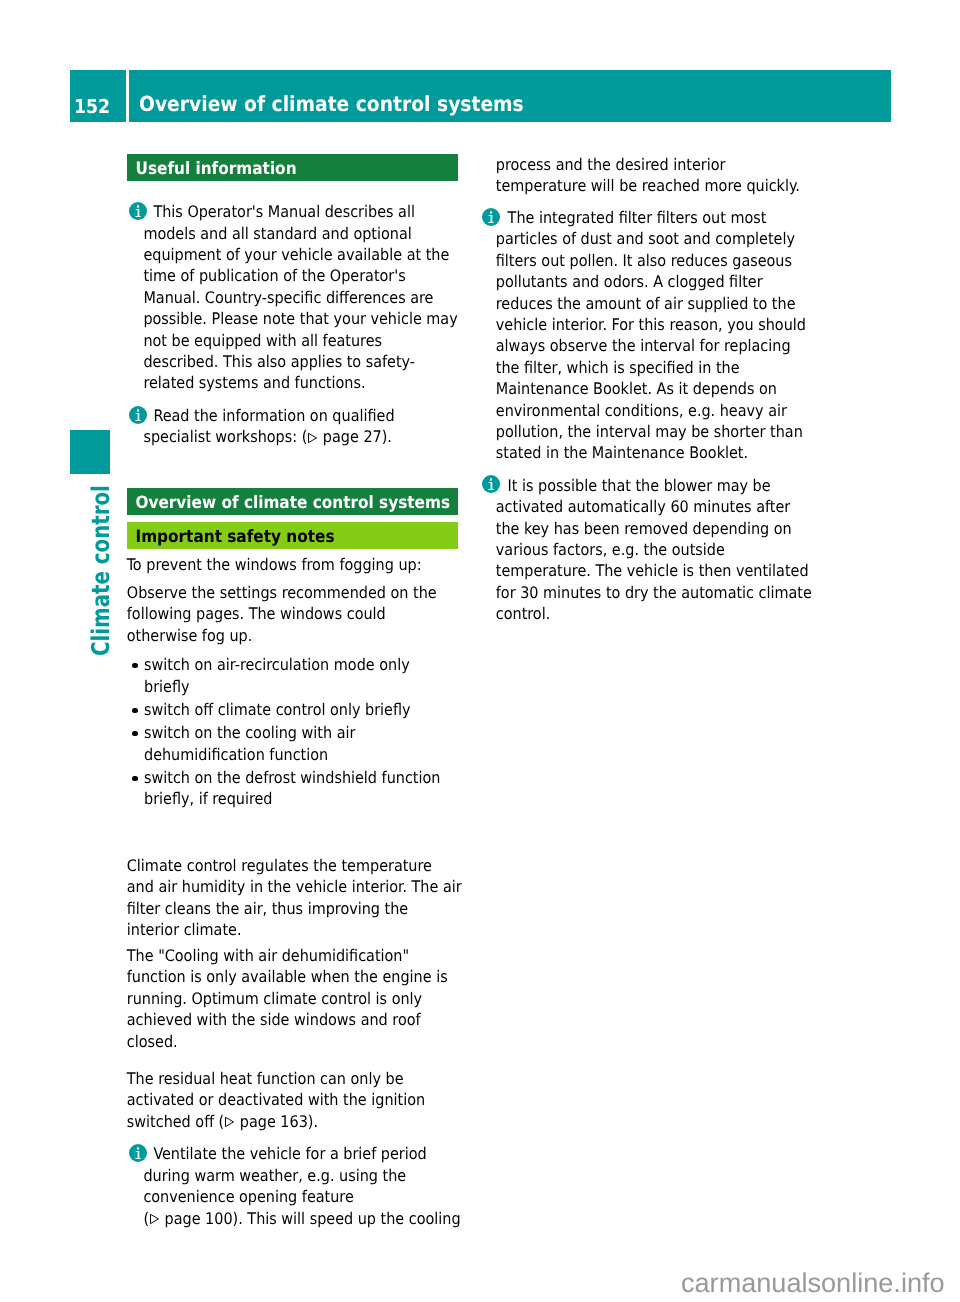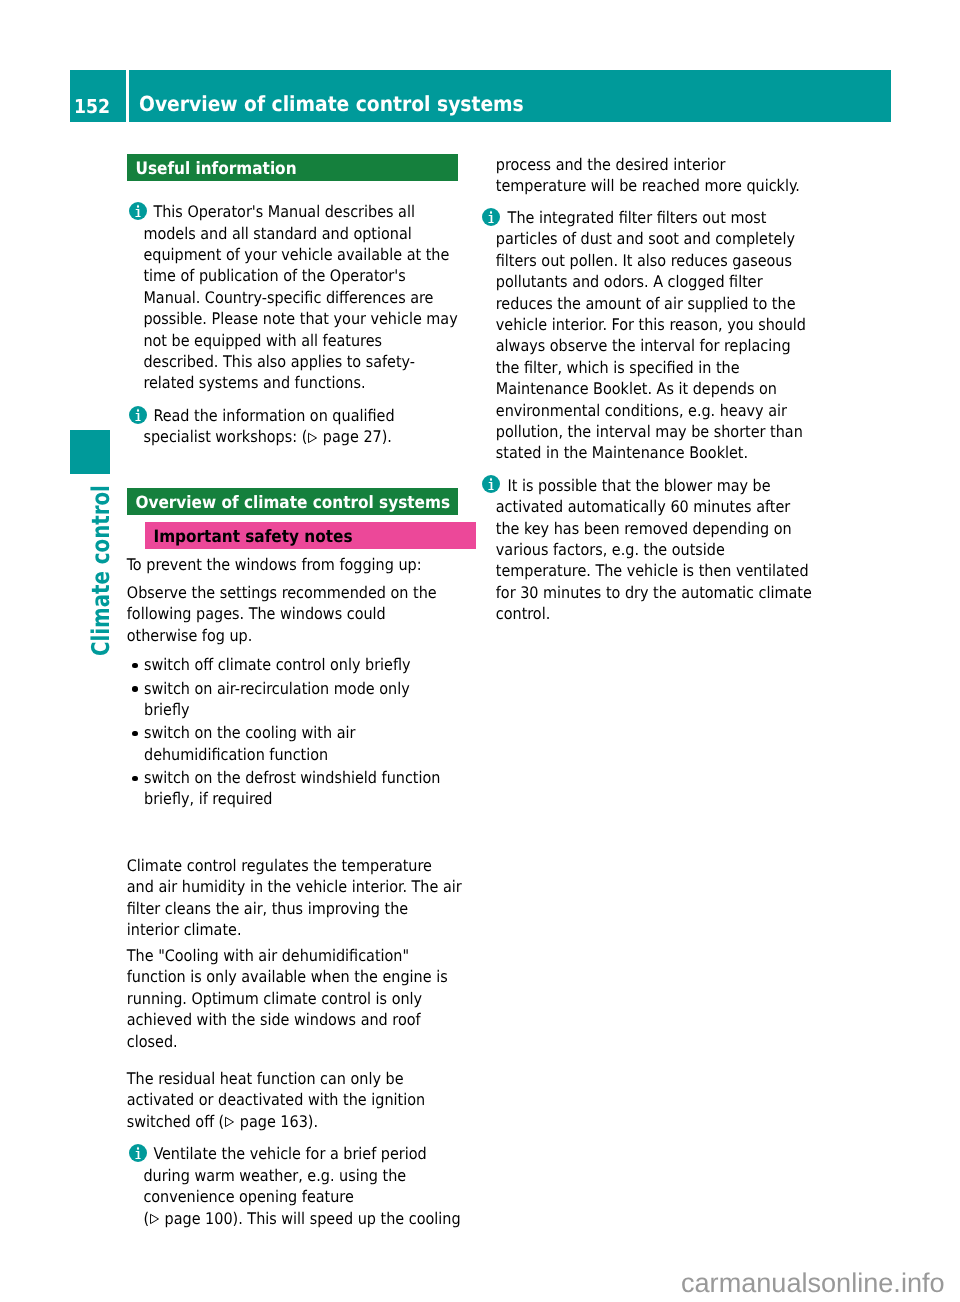--- a/index.html
+++ b/index.html
@@ -27,21 +27,21 @@
   
   .col{position:absolute;}
   .col-left{left:126.8px;top:154px;width:335px;}
   .col-right{left:495.8px;top:153.7px;width:318px;}
 
   
   .bar-teal,.bar-grey{height:27.1px;line-height:31.2px;padding-left:8.7px;
             box-sizing:border-box;width:331px;font-size:17px;font-weight:bold;
             white-space:nowrap;overflow:visible;}
   .bar-teal{background:#15803d;color:#fff;}
-  .bar-grey{background:#ec4899;color:#000;margin-left:18px;}
+  .bar-grey{background:#84cc16;color:#000;}
 
   p.body{margin:0;font-size:16px;line-height:21.4px;color:#000;}
   p.narrow{width:318px;}
   .col-left p.body{width:333px;}
   .col-left p.w336{width:335.5px;margin-top:45px;}
 
   .note{position:relative;padding-left:16.6px;text-indent:10px;font-size:16px;line-height:21.4px;color:#000;}
   .col-left .note{width:333.2px;box-sizing:border-box;}
   .col-left .note.sp7{width:334.4px;}
   .col-right .note{padding-left:0;text-indent:11.8px;width:318.3px;box-sizing:border-box;}
@@ -116,22 +116,22 @@
             </svg></span><span> page 27).</span></span>
     </div>
 
     <div class="bar-teal sp3">Overview of climate control systems</div>
     <div class="bar-grey sp4">Important safety notes</div>
 
     <p class="body sp6">To prevent the windows from fogging up:</p>
     <p class="body sp5">Observe the settings recommended on the following pages. The windows could otherwise fog up.</p>
 
     <ul class="bl sp8">
+      <li>switch on air-recirculation mode only briefly</li>
       <li>switch off climate control only briefly</li>
-      <li>switch on air-recirculation mode only briefly</li>
       <li>switch on the cooling with air dehumidification function</li>
       <li>switch on the defrost windshield function briefly, if required</li>
     </ul>
 
     <p class="body w336 sp9">Climate control regulates the temperature and air humidity in the vehicle interior. The air filter cleans the air, thus improving the interior climate.</p>
     <p class="body sp10">The "Cooling with air dehumidification" function is only available when the engine is running. Optimum climate control is only achieved with the side windows and roof closed.</p>
     <p class="body sp11"><span>The residual heat function can only be activated or deactivated with the ignition switched off (</span><span class="tri"><svg viewBox="0 0 22 24" width="11" height="12">
             <path d="M3.0 2.6 L19.0 11.9 L3.0 21.2 Z" fill="none" stroke="#000" stroke-width="1.9" stroke-linejoin="miter"></path>
           </svg></span><span> page 163).</span></p>
 

